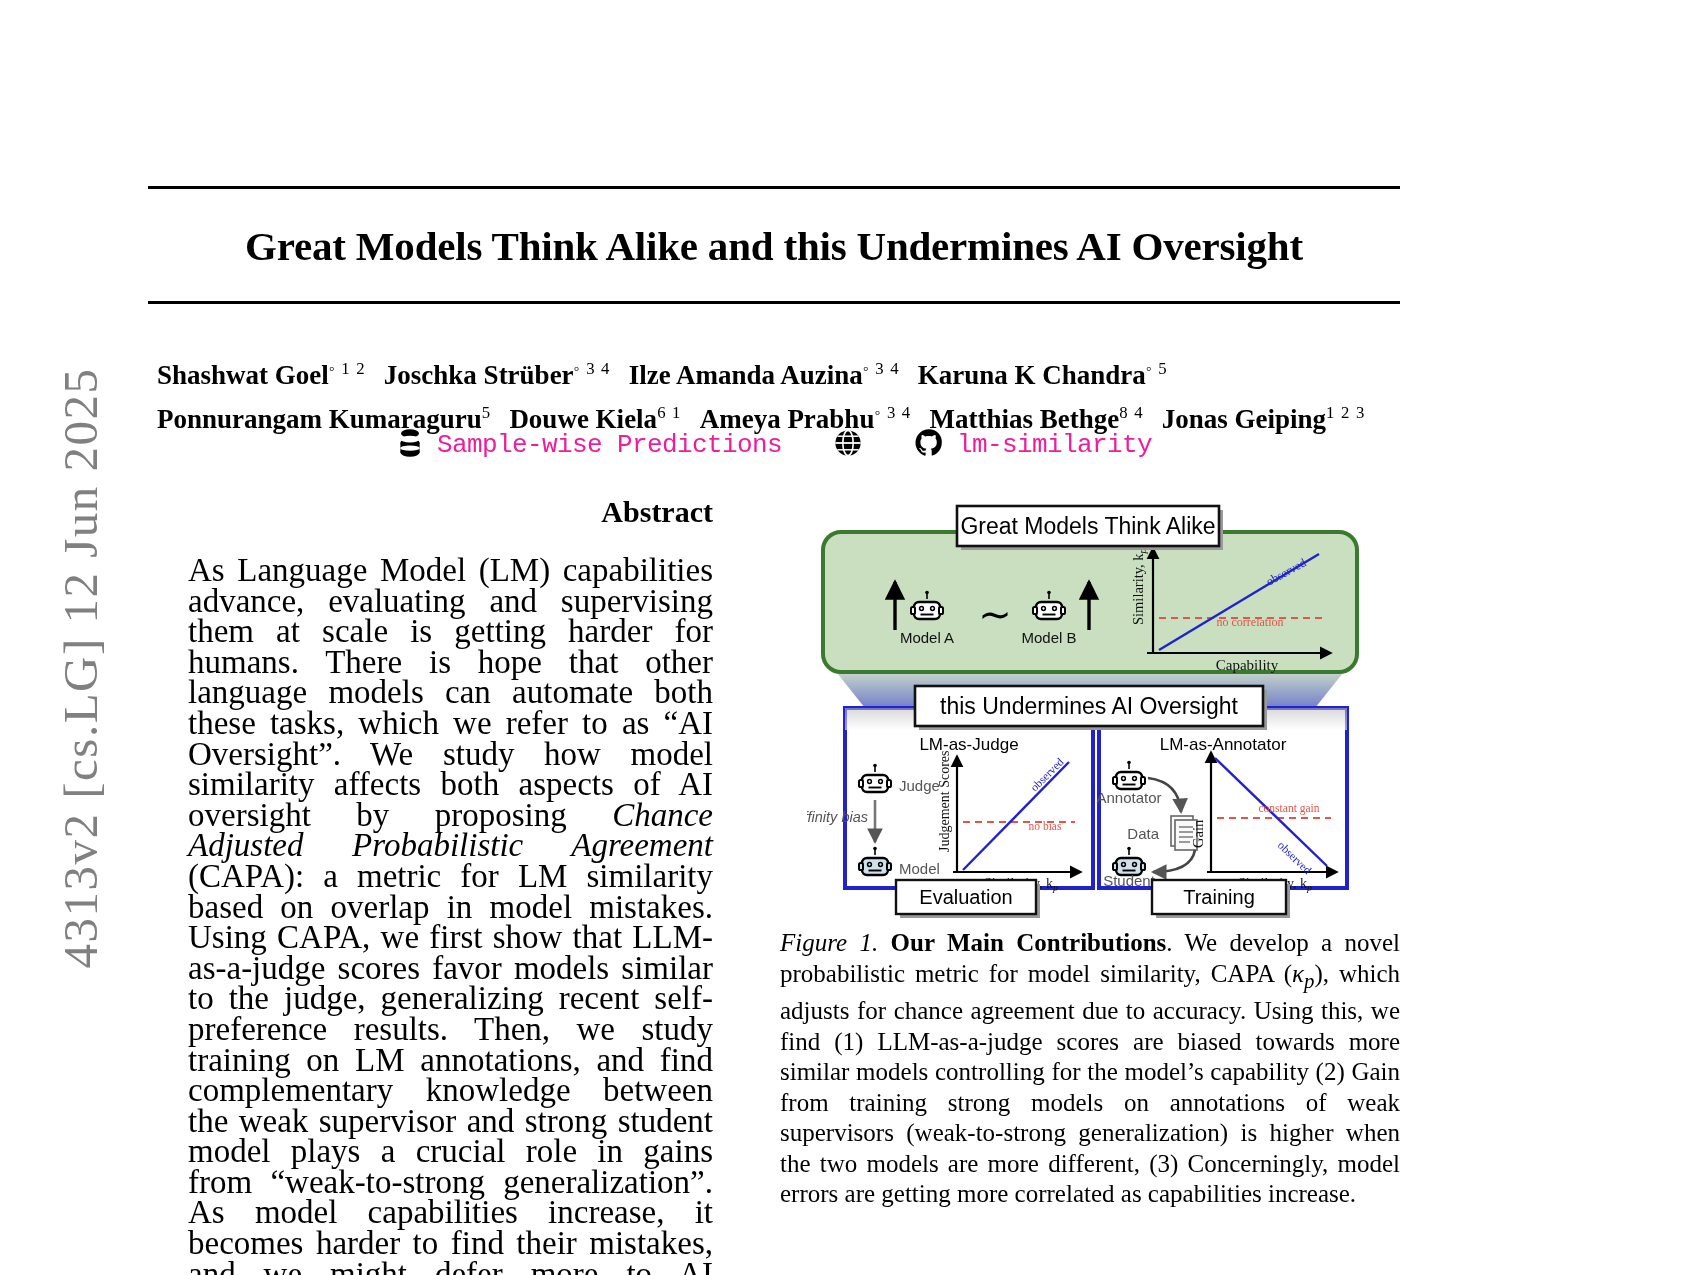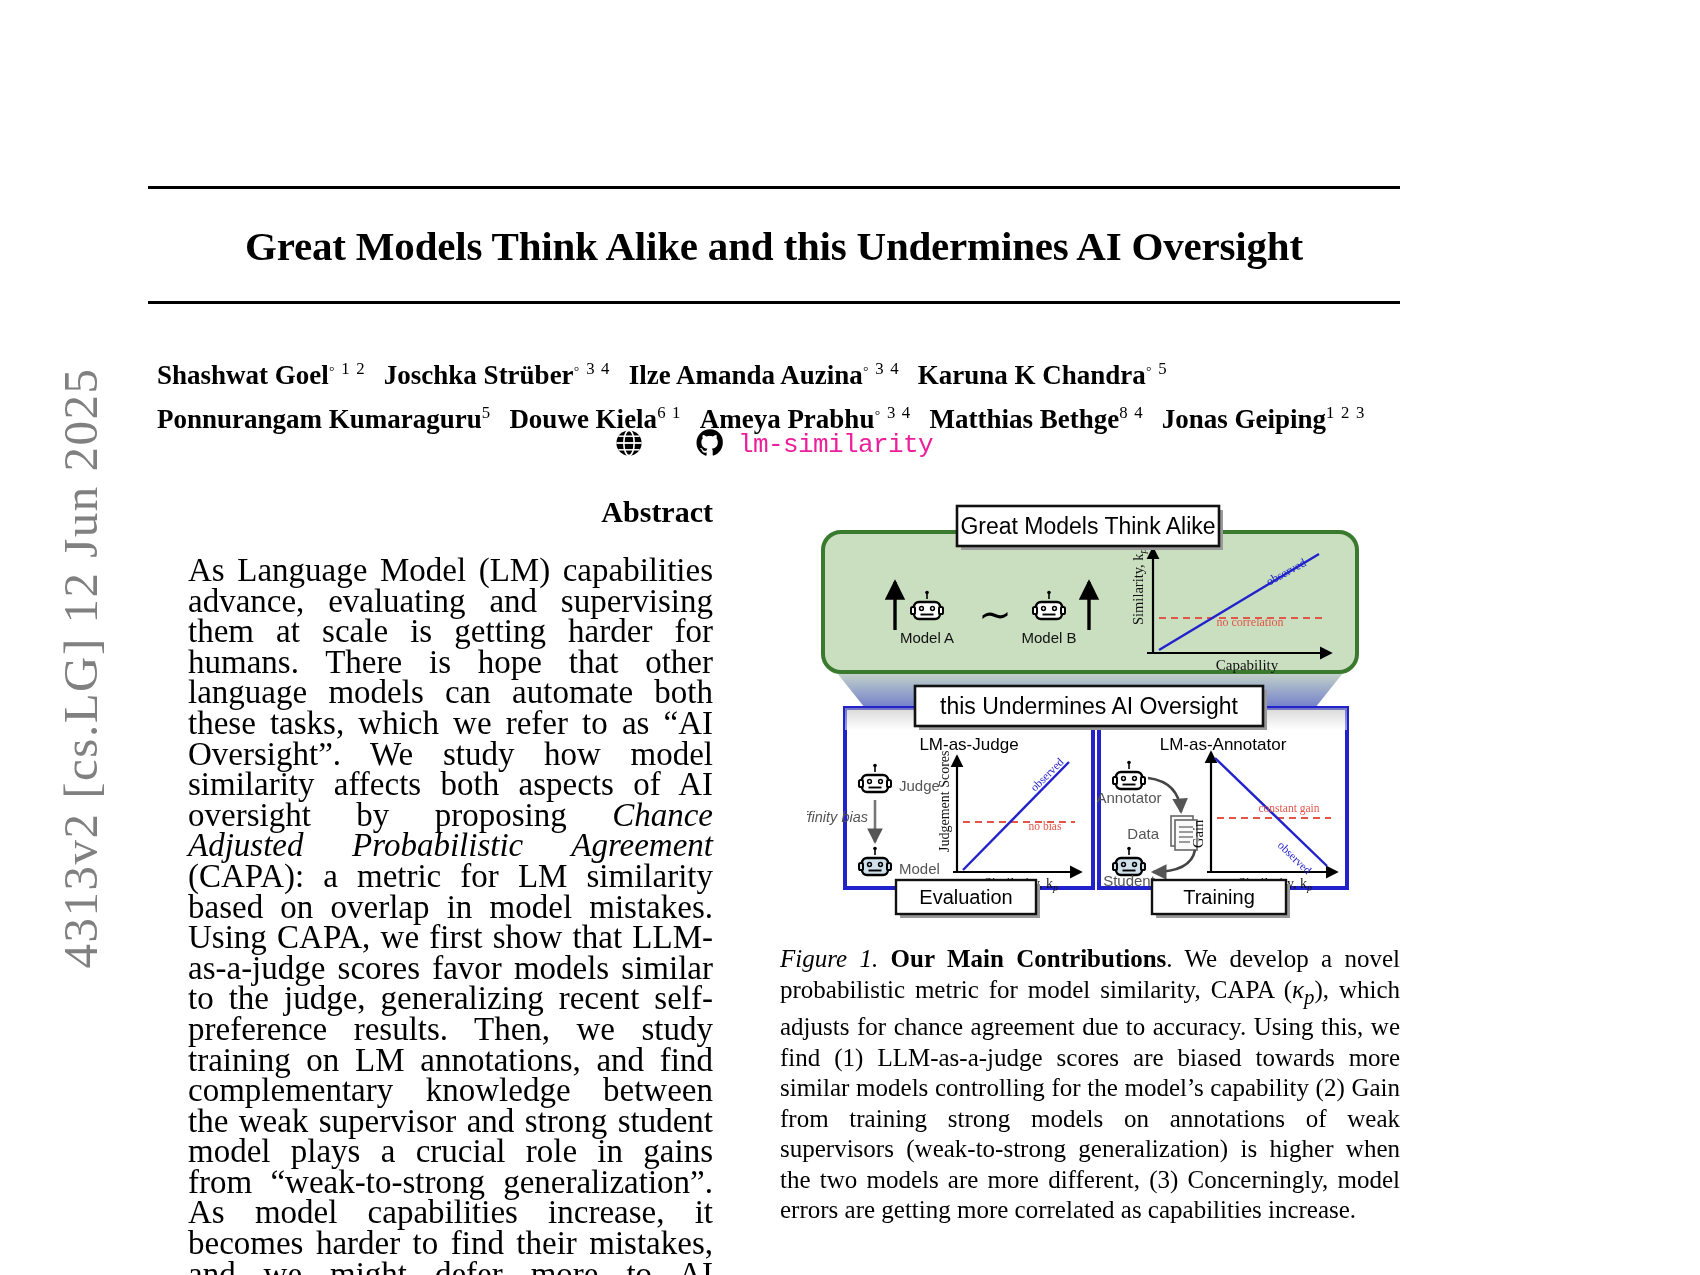--- a/index.html
+++ b/index.html
@@ -139,21 +139,21 @@
 
   
   #figure-1 {
     width: 566px;
     margin: 0 auto 0 auto;
     position: relative;
     height: 420px;
   }
 
   #fig-caption {
-    margin-top: 24px;
+    margin-top: 8px;
     font-size: 25px;
     line-height: 30.5px;
     text-align: justify;
   }
   #fig-caption .fig-label { font-style: italic; }
   #fig-caption .fig-bold { font-weight: bold; }
   #fig-caption .kappa { font-style: italic; font-family: "Liberation Serif", serif; }
 </style>
 </head>
 <body>
@@ -168,20 +168,33 @@
 
   <div class="rule" id="rule-bottom"></div>
 
   <div id="authors">
     <div class="author-line" id="author-line-1"><span class="author">Shashwat Goel<sup>◦ 1 2</sup></span><span class="author">Joschka Strüber<sup>◦ 3 4</sup></span><span class="author">Ilze Amanda Auzina<sup>◦ 3 4</sup></span><span class="author">Karuna K Chandra<sup>◦ 5</sup></span></div>
     <div class="author-line" id="author-line-2"><span class="author">Ponnurangam Kumaraguru<sup>5</sup></span><span class="author">Douwe Kiela<sup>6 1</sup></span><span class="author">Ameya Prabhu<sup>◦ 3 4</sup></span><span class="author">Matthias Bethge<sup>8 4</sup></span><span class="author">Jonas Geiping<sup>1 2 3</sup></span></div>
   </div>
 
   <div id="links-row">
 
+    <div class="link-item">
+      <span class="link-icon">
+        <svg width="28" height="30" viewBox="0 0 28 30">
+          <ellipse cx="14" cy="5.5" rx="9" ry="4.2" fill="#000"></ellipse>
+          <ellipse cx="14" cy="14.8" rx="9.6" ry="4.6" fill="#000"></ellipse>
+          <ellipse cx="14" cy="24.2" rx="9.6" ry="4.6" fill="#000"></ellipse>
+          <rect x="4.4" y="14.8" width="19.2" height="9.4" fill="#000"></rect>
+          <ellipse cx="14" cy="11.2" rx="9.6" ry="3.4" fill="#fff"></ellipse>
+          <ellipse cx="14" cy="20.2" rx="9.8" ry="2.6" fill="#fff"></ellipse>
+        </svg>
+      </span>
+      <span class="link-text">Sample-wise Predictions</span>
+    </div>
 
     <div class="link-item">
       <span class="link-icon">
         <svg width="28" height="28" viewBox="0 0 28 28">
           <circle cx="14" cy="14" r="12.6" fill="#000"></circle>
           <ellipse cx="14" cy="14" rx="5.2" ry="12.6" fill="none" stroke="#fff" stroke-width="1.6"></ellipse>
           <line x1="1.4" y1="14" x2="26.6" y2="14" stroke="#fff" stroke-width="1.8"></line>
           <path d="M3.4 7.2 H24.6" stroke="#fff" stroke-width="1.5"></path>
           <path d="M3.4 20.8 H24.6" stroke="#fff" stroke-width="1.5"></path>
         </svg>

